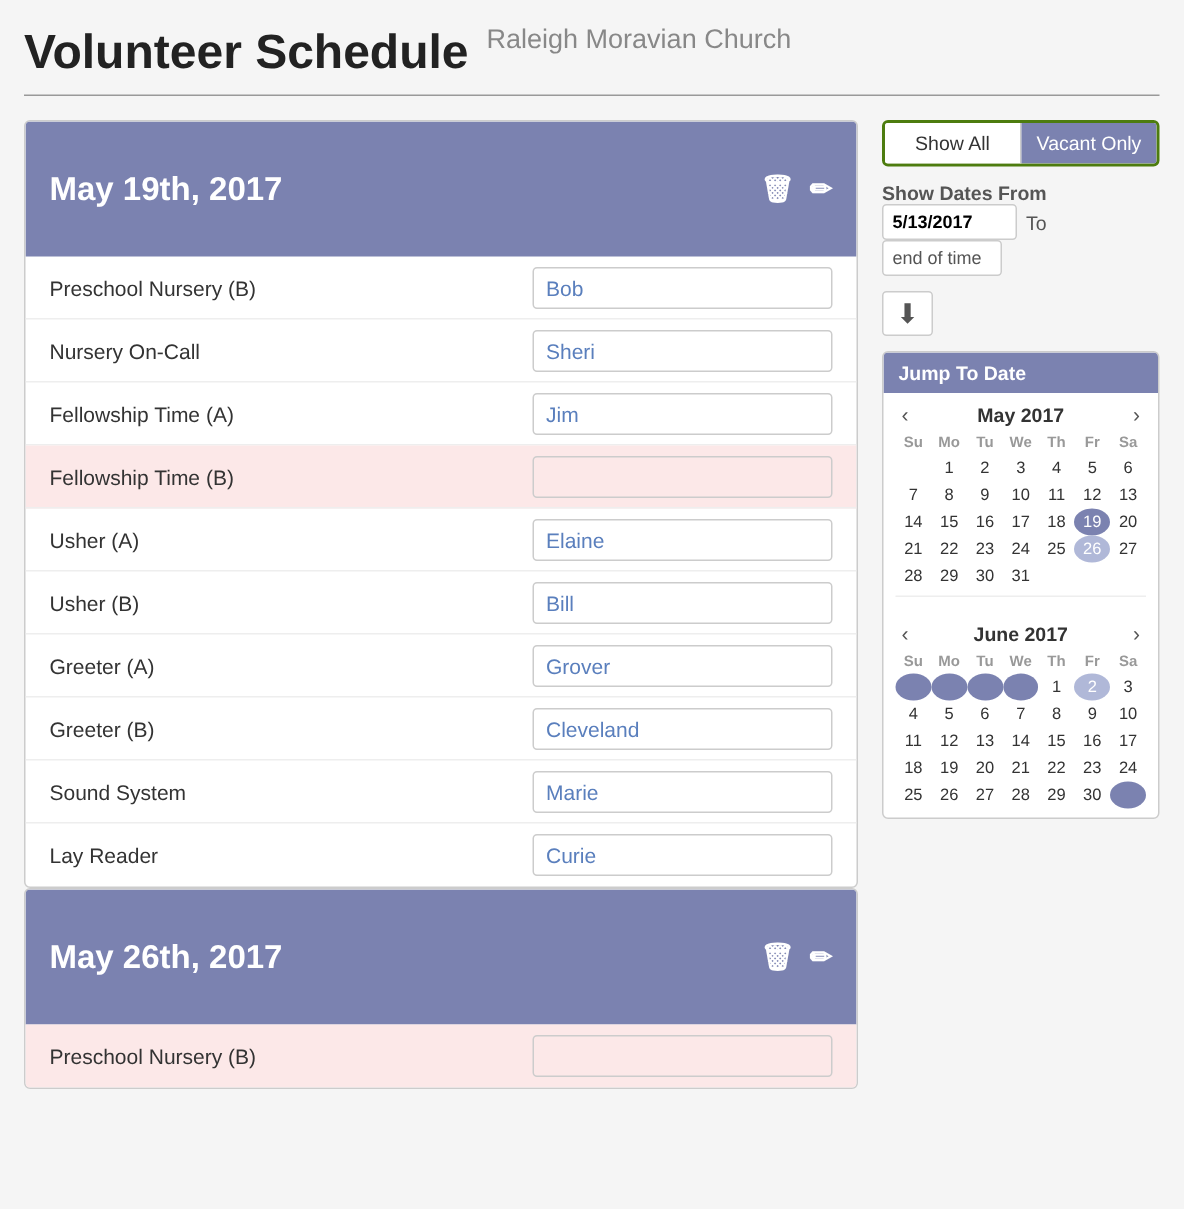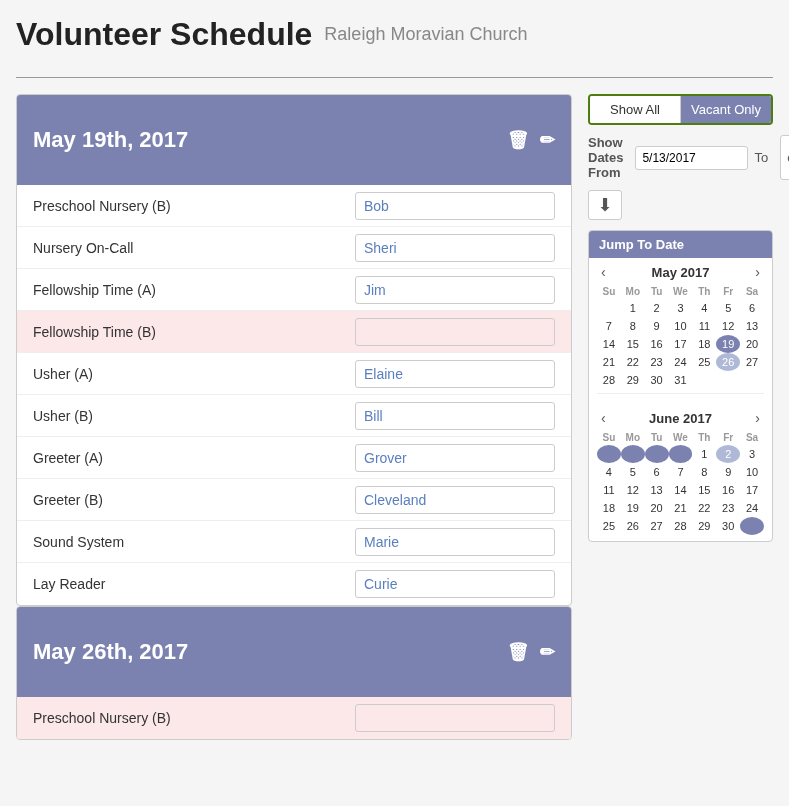--- a/index.html
+++ b/index.html
@@ -6,23 +6,23 @@
     body {
       font-family: Arial, sans-serif;
       background: #f5f5f5;
       width: 789px;
       min-height: 806px;
       padding: 16px;
       color: #333;
     }
     .page-header {
       display: flex;
-      align-items: center;
+      align-items: flex-start;
       gap: 12px;
-      padding-bottom: 24px;
+      padding-bottom: 10px;
       border-bottom: 1px solid #999;
       margin-bottom: 16px;
     }
     .page-title {
       font-size: 32px;
       font-weight: bold;
       color: #222;
     }
     .church-name {
       font-size: 18px;
@@ -114,39 +114,40 @@
     }
     .filter-btn.active {
       background: #7b82b0;
       color: white;
     }
     .filter-btn:first-child {
       border-right: 1px solid #ccc;
     }
     .date-filter-section {
       display: flex;
-      flex-direction: row;
-      gap: 12px;
+      flex-direction: column;
+      gap: 0;
     }
     .date-filter-label {
       font-size: 13px;
       font-weight: bold;
       color: #555;
     }
     .date-row {
       display: flex;
       align-items: center;
       gap: 6px;
     }
     .date-input {
       padding: 4px 6px;
       border: 1px solid #ccc;
       border-radius: 3px;
       font-size: 12px;
-      width: 113px;
+      width: 90px;
+      font-weight: bold;
     }
     .date-to-label {
       font-size: 13px;
       color: #555;
     }
     .end-time-input {
       padding: 4px 6px;
       border: 1px solid #ccc;
       border-radius: 3px;
       font-size: 12px;

